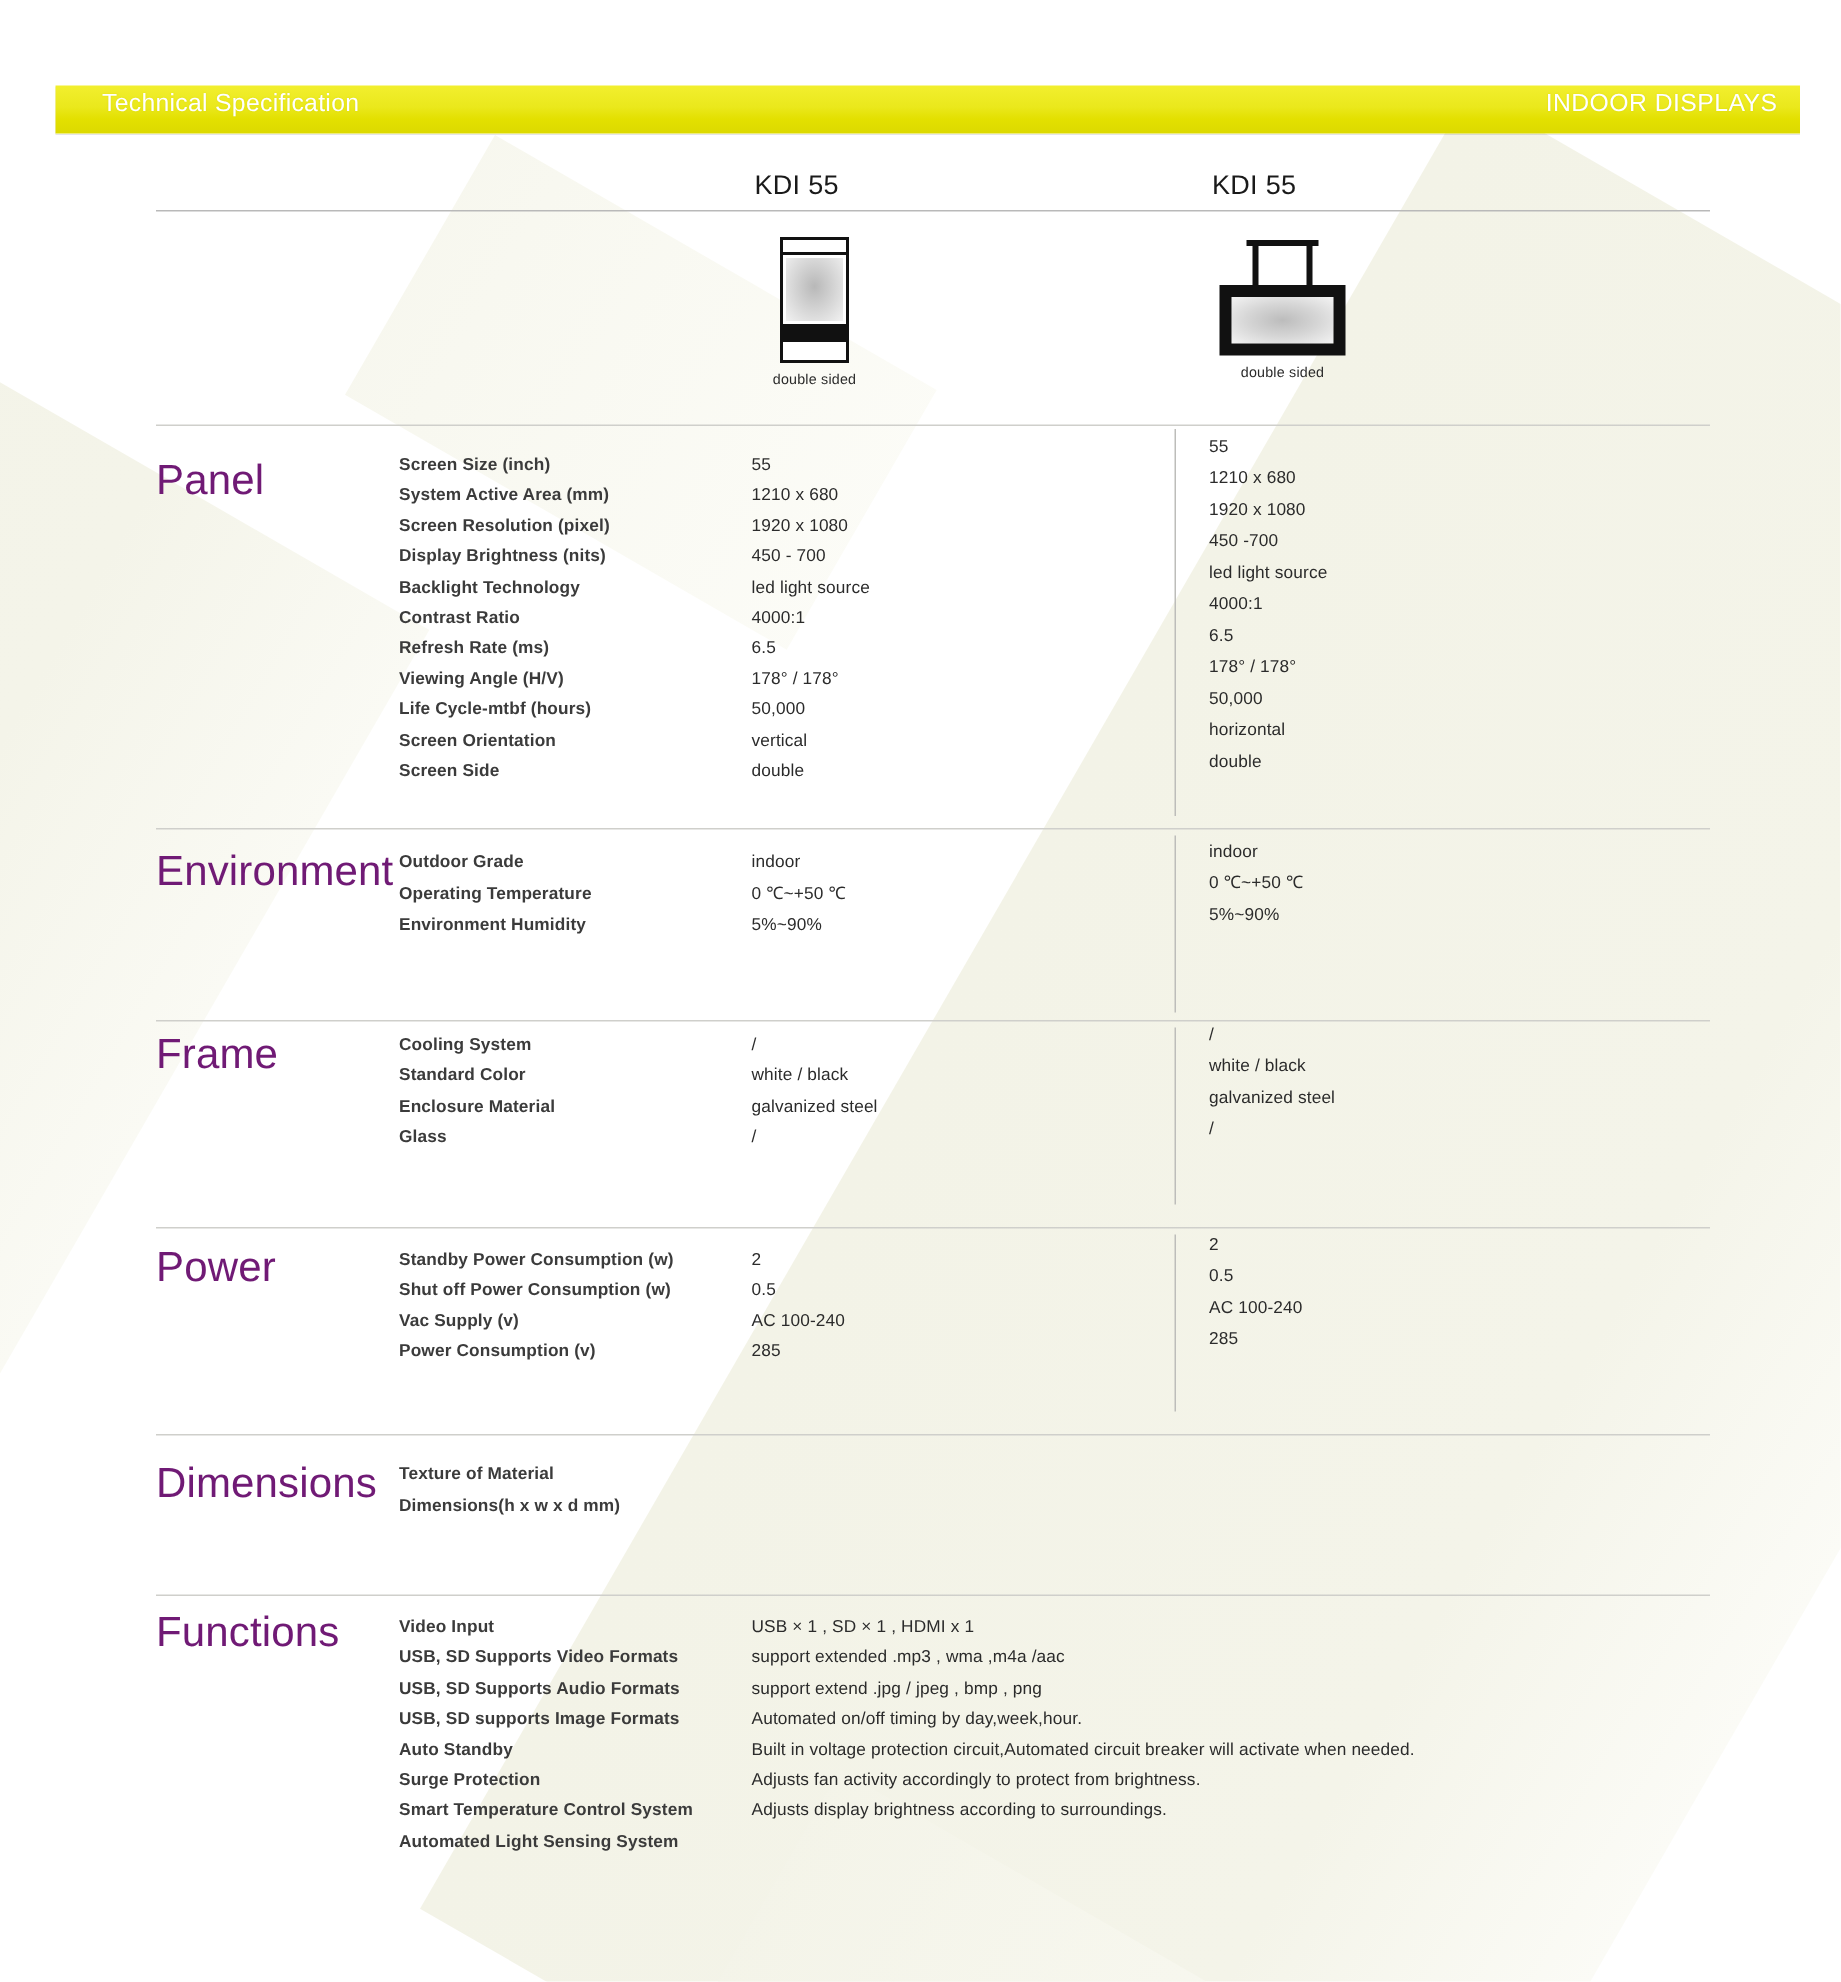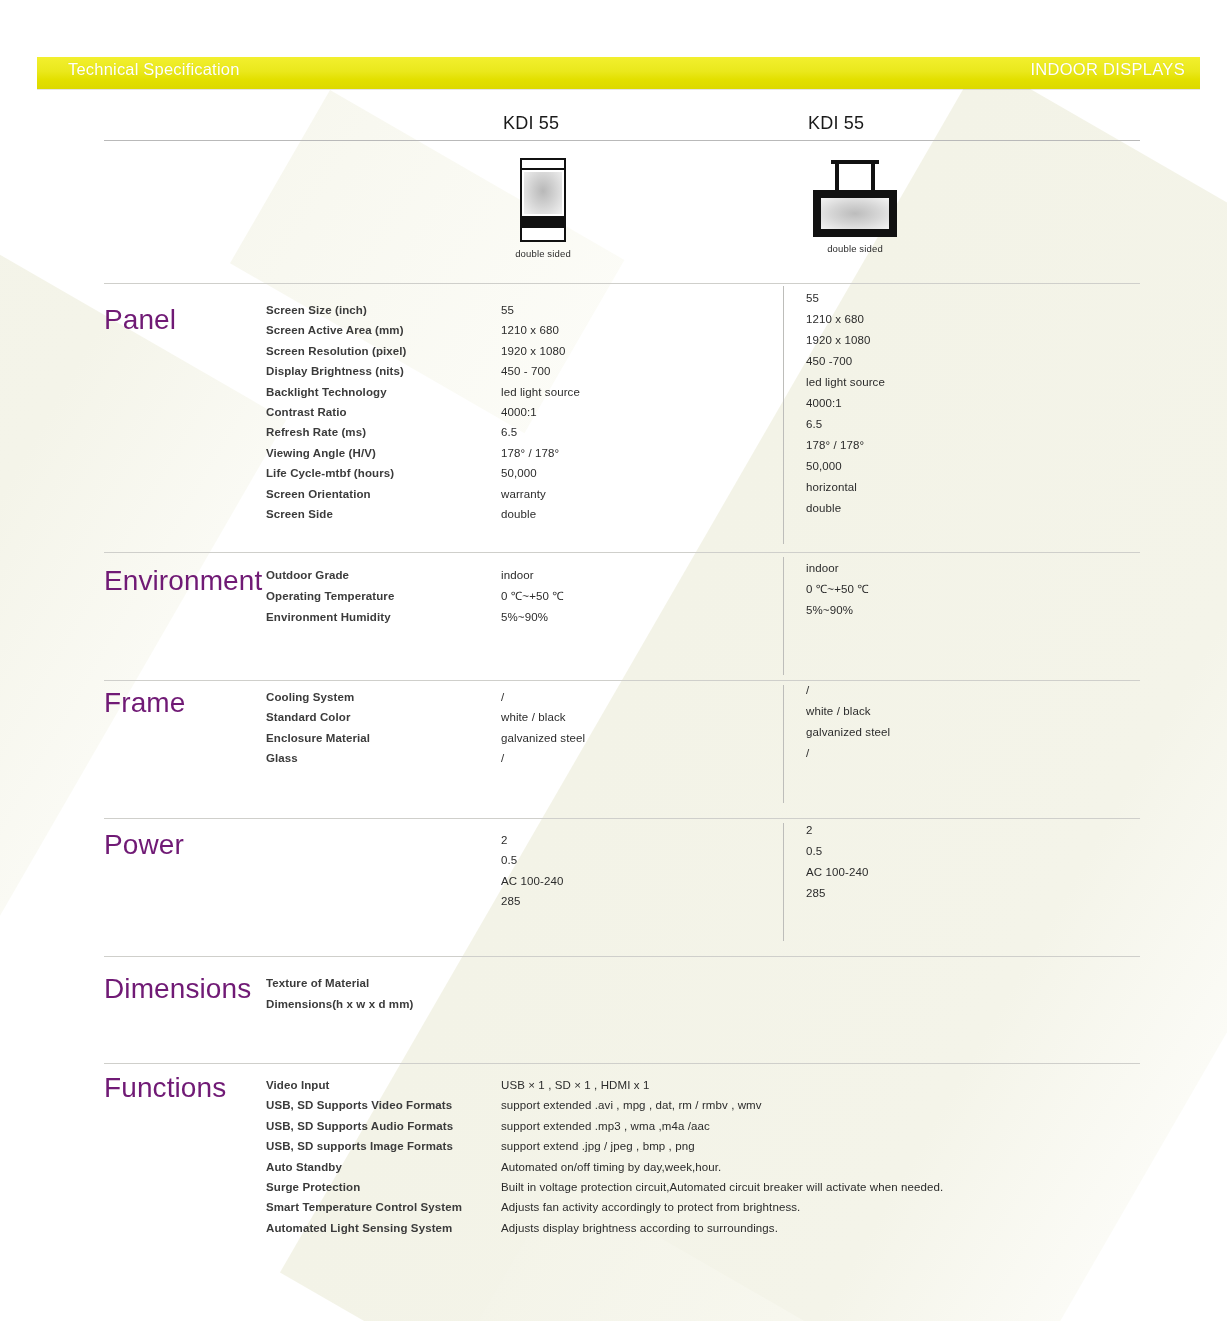--- a/index.html
+++ b/index.html
@@ -270,42 +270,42 @@
   <div class="hr thin" style="top:1051px;"></div>
 
   <div class="vline" style="top:274px; height:258px;"></div>
   <div class="vline" style="top:545px; height:118px;"></div>
   <div class="vline" style="top:673px; height:118px;"></div>
   <div class="vline" style="top:811px; height:118px;"></div>
 
   <div class="section-label" style="top:292px;">Panel</div>
   <div class="spec-names lh-20" style="top:288px;">
     <div class="row">Screen Size (inch)</div>
-    <div class="row">Screen Active Area (mm)</div>
+    <div class="row">System Active Area (mm)</div>
     <div class="row">Screen Resolution (pixel)</div>
     <div class="row">Display Brightness (nits)</div>
     <div class="row">Backlight Technology</div>
     <div class="row">Contrast Ratio</div>
     <div class="row">Refresh Rate (ms)</div>
     <div class="row">Viewing Angle (H/V)</div>
     <div class="row">Life Cycle-mtbf (hours)</div>
     <div class="row">Screen Orientation</div>
     <div class="row">Screen Side</div>
   </div>
   <div class="spec-col1 lh-20" style="top:288px;">
     <div class="val">55</div>
     <div class="val">1210 x 680</div>
     <div class="val">1920 x 1080</div>
     <div class="val">450 - 700</div>
     <div class="val">led light source</div>
     <div class="val">4000:1</div>
     <div class="val">6.5</div>
     <div class="val">178° /  178°</div>
     <div class="val">50,000</div>
-    <div class="val">warranty</div>
+    <div class="val">vertical</div>
     <div class="val">double</div>
   </div>
   <div class="spec-col2 lh-21" style="top:276px;">
     <div class="val">55</div>
     <div class="val">1210 x 680</div>
     <div class="val">1920 x 1080</div>
     <div class="val">450 -700</div>
     <div class="val">led light source</div>
     <div class="val">4000:1</div>
     <div class="val">6.5</div>
@@ -346,20 +346,26 @@
     <div class="val">/</div>
   </div>
   <div class="spec-col2 lh-21" style="top:668px;">
     <div class="val">/</div>
     <div class="val">white / black</div>
     <div class="val">galvanized steel</div>
     <div class="val">/</div>
   </div>
 
   <div class="section-label" style="top:817px;">Power</div>
+  <div class="spec-names lh-20" style="top:818px;">
+    <div class="row">Standby Power Consumption (w)</div>
+    <div class="row">Shut off Power Consumption (w)</div>
+    <div class="row">Vac Supply (v)</div>
+    <div class="row">Power Consumption (v)</div>
+  </div>
   <div class="spec-col1 lh-20" style="top:818px;">
     <div class="val">2</div>
     <div class="val">0.5</div>
     <div class="val">AC 100-240</div>
     <div class="val">285</div>
   </div>
   <div class="spec-col2 lh-21" style="top:808px;">
     <div class="val">2</div>
     <div class="val">0.5</div>
     <div class="val">AC 100-240</div>
@@ -378,21 +384,20 @@
     <div class="row">USB, SD Supports Video Formats</div>
     <div class="row">USB, SD Supports Audio Formats</div>
     <div class="row">USB, SD supports Image Formats</div>
     <div class="row">Auto Standby</div>
     <div class="row">Surge Protection</div>
     <div class="row">Smart Temperature Control System</div>
     <div class="row">Automated Light Sensing System</div>
   </div>
   <div class="spec-wide lh-20" style="top:1063px;">
     <div class="val">USB × 1 , SD × 1 , HDMI x 1</div>
-    <div class="val">support extended .avi , mpg , dat, rm / rmbv , wmv</div>
     <div class="val">support extended .mp3 , wma ,m4a /aac</div>
     <div class="val">support extend .jpg / jpeg , bmp , png</div>
     <div class="val">Automated on/off timing by day,week,hour.</div>
     <div class="val">Built in voltage protection circuit,Automated circuit breaker will activate when needed.</div>
     <div class="val">Adjusts fan activity accordingly to protect from brightness.</div>
     <div class="val">Adjusts display brightness according to surroundings.</div>
   </div>
 
 </div>
 

